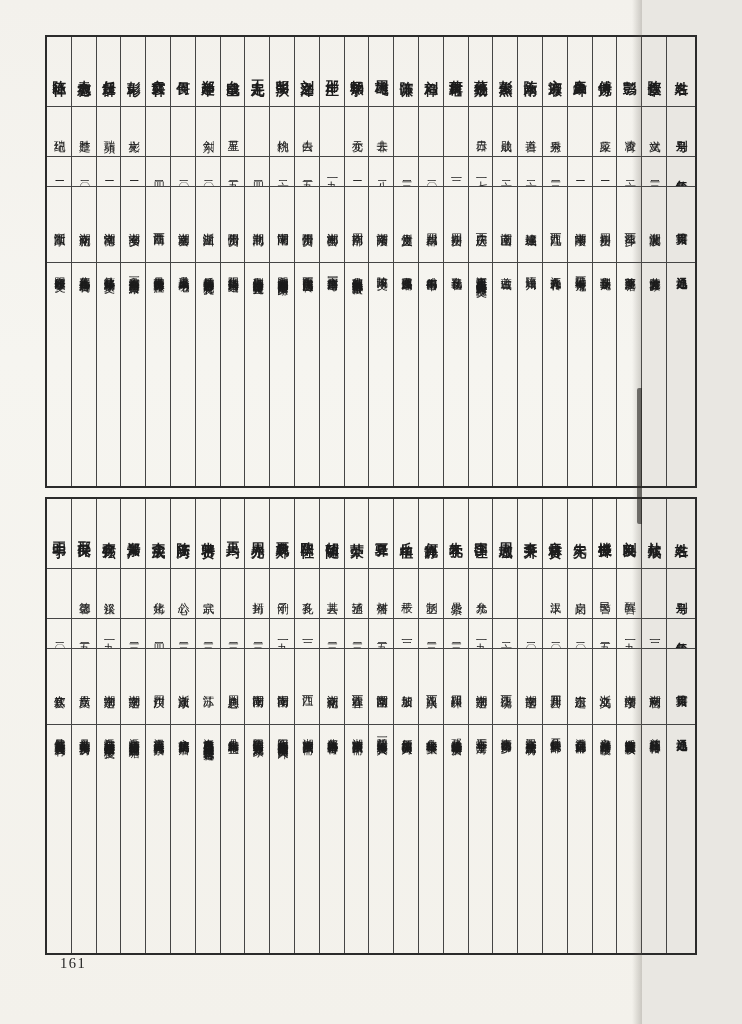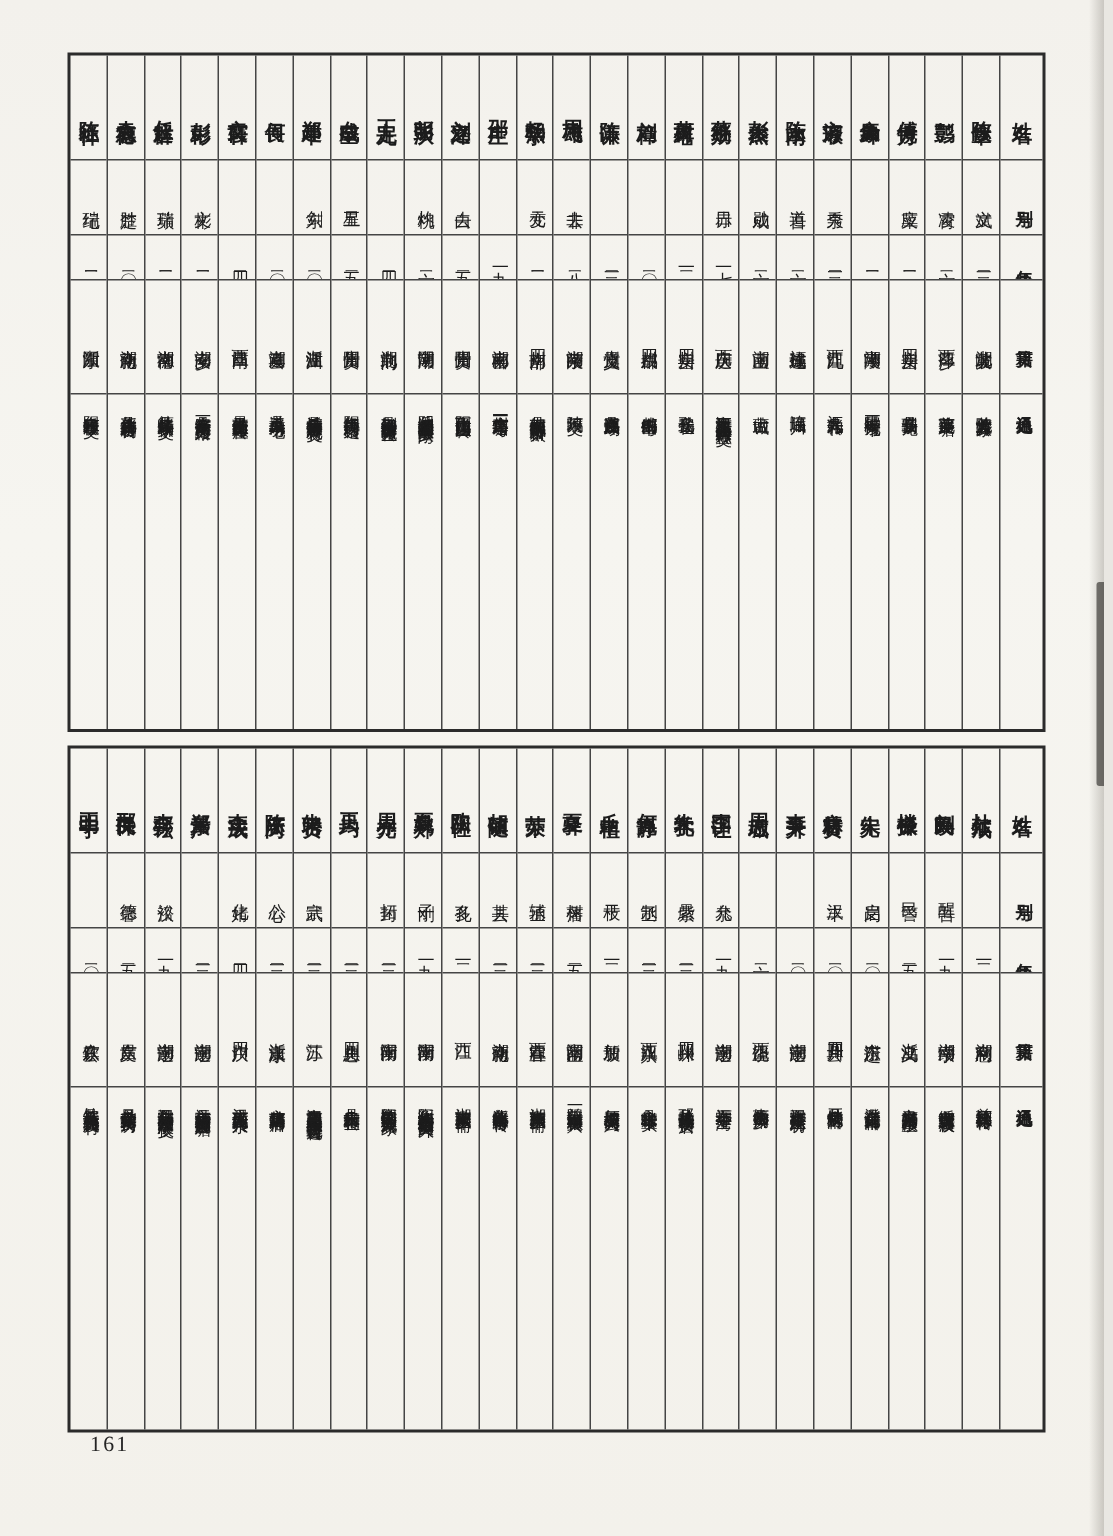--- a/index.html
+++ b/index.html
@@ -2,21 +2,21 @@
 <html><head>
 <meta charset="utf-8">
 <style>
   html,body{margin:0;padding:0;}
   body{
     width:742px;height:1024px;overflow:hidden;
     background:#e9e7e2;
     font-family:"Liberation Serif","DejaVu Serif",serif;
   }
   .page{
-    position:relative;width:736px;height:1024px;
+    position:relative;width:642px;height:1024px;
     background:linear-gradient(180deg,#f3f1ec 0%,#f6f5f0 35%,#f3f1eb 100%);
     color:#1c1c1c;
   }
   .tables{position:absolute;left:45px;top:35px;width:652px;}
   .dir-table{
     display:flex;flex-direction:row-reverse;
     border:2px solid #2b2b2b;height:453px;box-sizing:border-box;
   }
   .dir-table + .dir-table{margin-top:9px;height:458px;}
   .col{flex:1 1 0;min-width:0;display:flex;flex-direction:column;border-left:1px solid #454545;}

